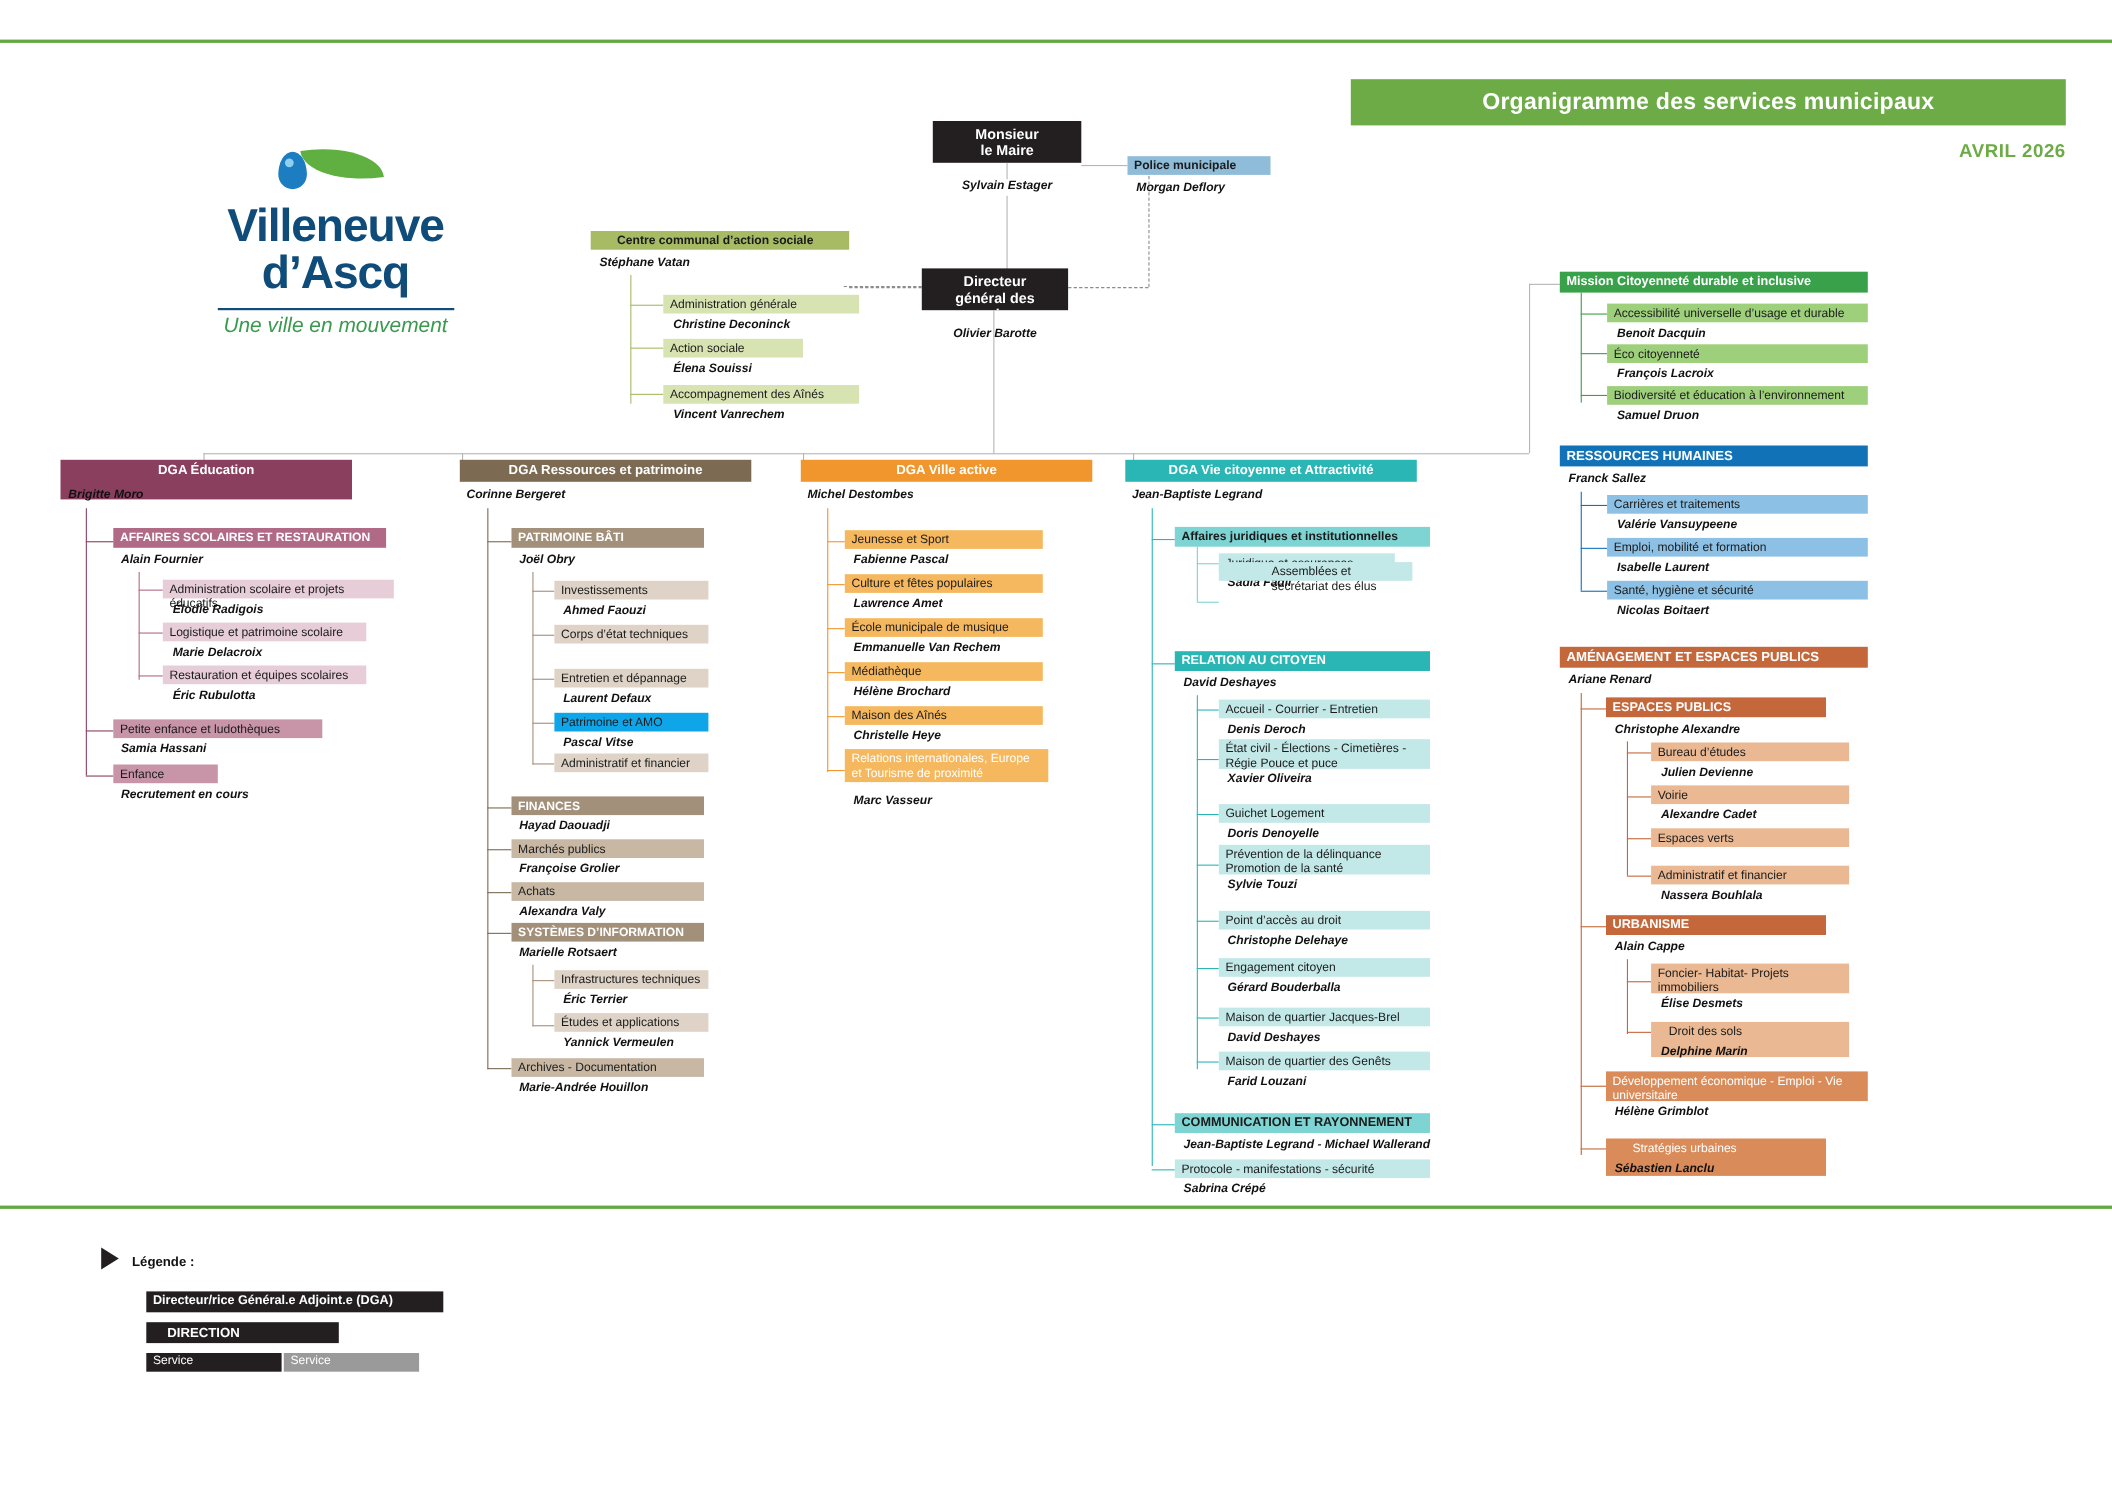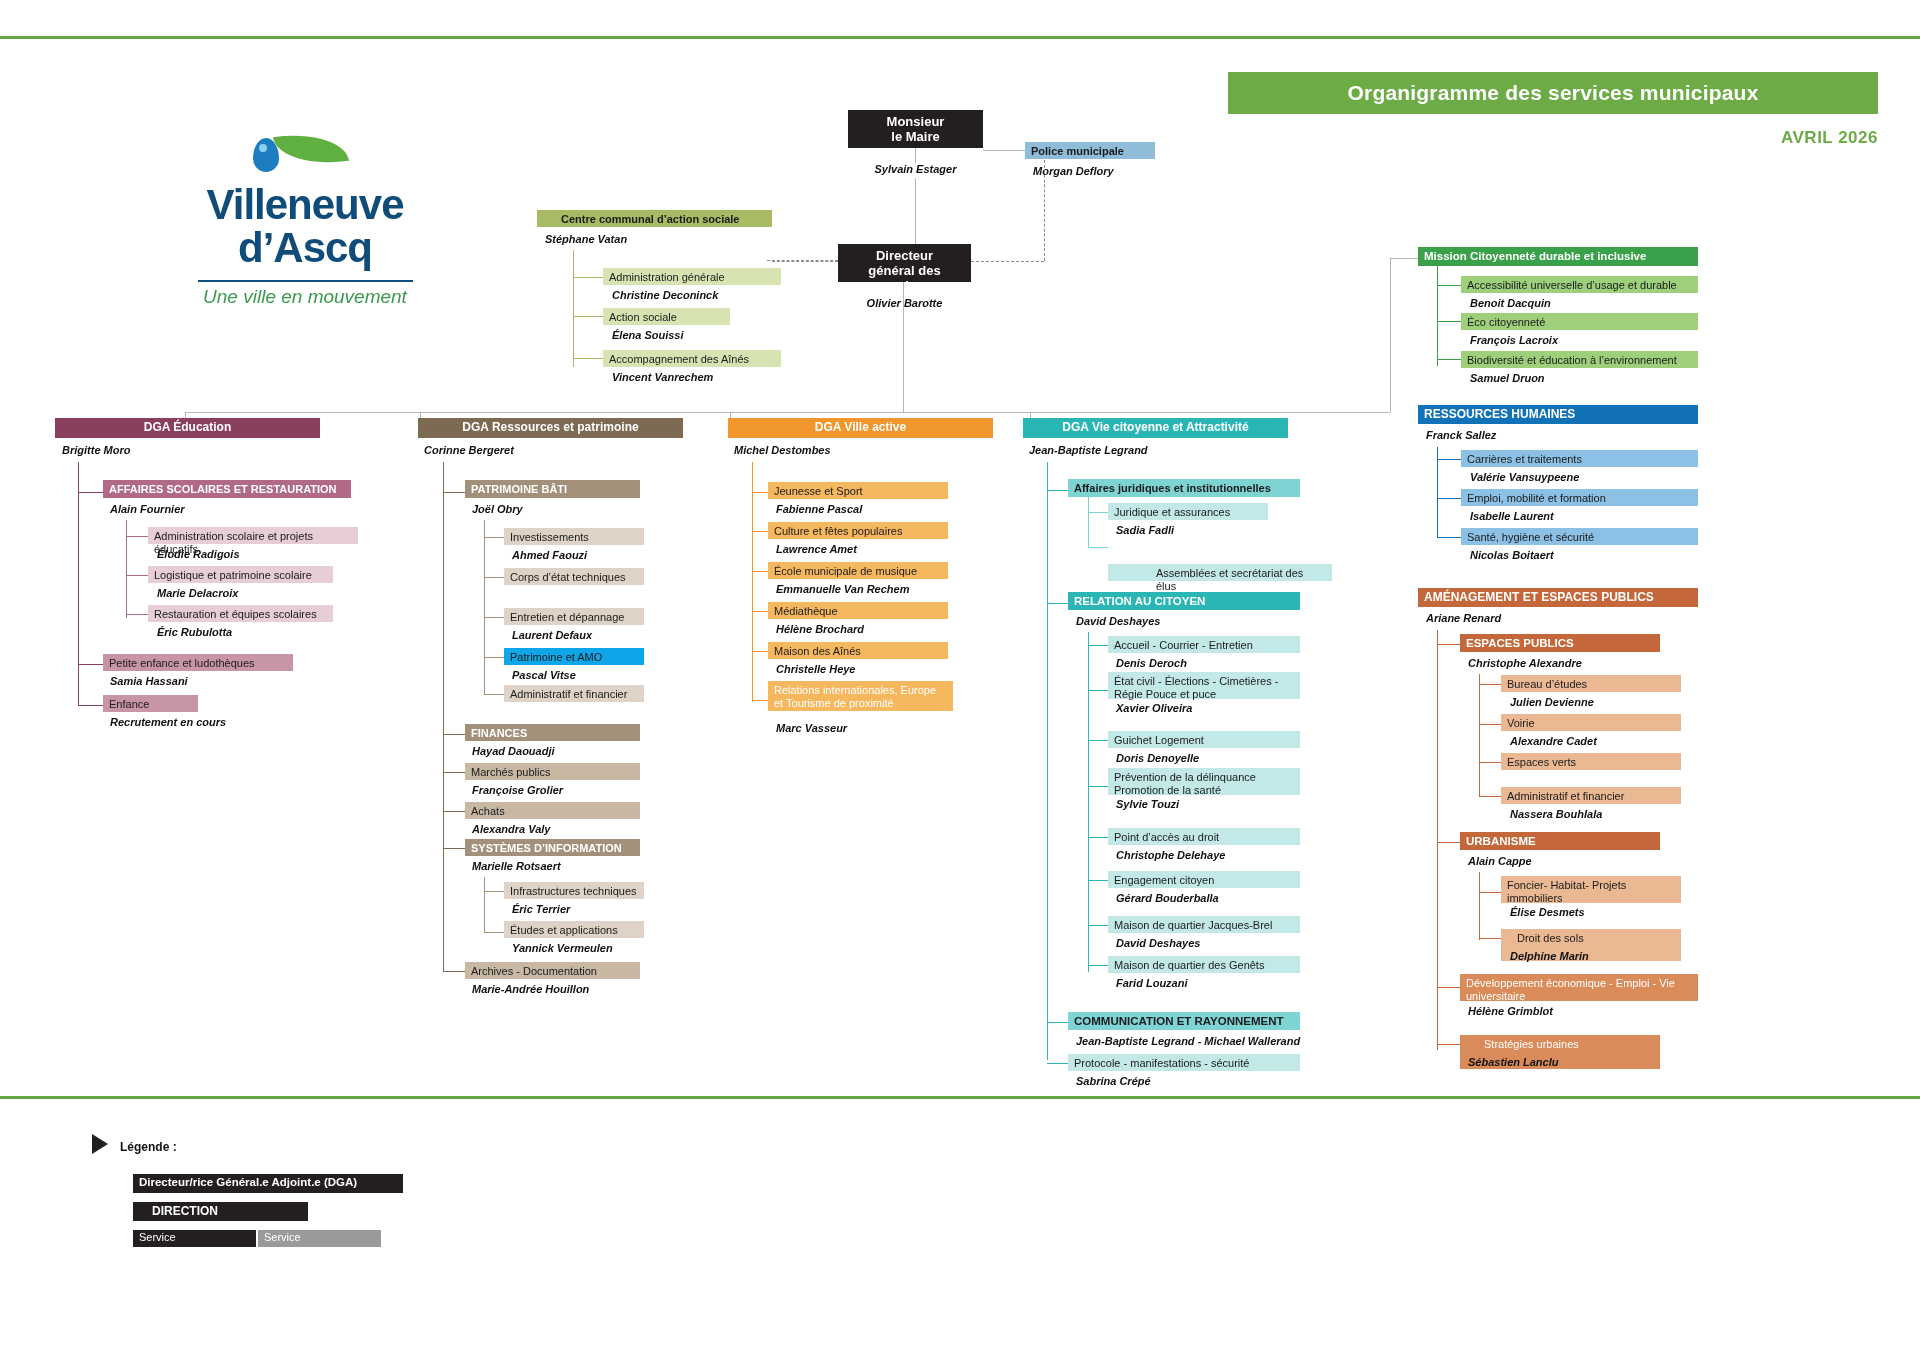--- a/index.html
+++ b/index.html
@@ -205,21 +205,21 @@
   <div class="nm" style="left:1510px;top:950px;">Delphine Marin</div>
 
   <div class="line hline" style="left:1437px;top:987px;width:23px;background:#c4673a;"></div>
   <div class="box" style="left:1460px;top:974px;width:238px;height:27px;background:#d98c5a;color:#fff;font-size:11px;">Développement économique - Emploi - Vie universitaire</div>
   <div class="nm" style="left:1468px;top:1005px;">Hélène Grimblot</div>
 
   <div class="line hline" style="left:1437px;top:1044px;width:23px;background:#c4673a;"></div>
   <div class="box" style="left:1460px;top:1035px;width:200px;height:34px;background:#d98c5a;color:#fff;font-size:11px;padding-left:24px;">Stratégies urbaines</div>
   <div class="nm" style="left:1468px;top:1056px;">Sébastien Lanclu</div>
 
-  <div class="box" style="left:55px;top:418px;width:265px;height:20px;background:#8a3f5e;color:#fff;font-weight:bold;text-align:center;font-size:12px;">DGA Éducation</div>
+  <div class="box" style="left:55px;top:418px;width:265px;height:36px;background:#8a3f5e;color:#fff;font-weight:bold;text-align:center;font-size:12px;">DGA Éducation</div>
   <div class="nm" style="left:62px;top:444px;">Brigitte Moro</div>
 
   <div class="line vline" style="left:78px;top:462px;height:243px;background:#8a3f5e;"></div>
 
   <div class="line hline" style="left:78px;top:492px;width:25px;background:#8a3f5e;"></div>
   <div class="box" style="left:103px;top:480px;width:248px;height:18px;background:#b06a86;color:#fff;font-weight:bold;font-size:11px;">AFFAIRES SCOLAIRES ET RESTAURATION</div>
   <div class="nm" style="left:110px;top:503px;">Alain Fournier</div>
 
   <div class="line vline" style="left:126px;top:520px;height:98px;background:#b06a86;"></div>
   <div class="line hline" style="left:126px;top:536px;width:22px;background:#b06a86;"></div>
@@ -339,21 +339,21 @@
   <div class="line hline" style="left:1047px;top:490px;width:21px;background:#2bb6b6;"></div>
   <div class="box" style="left:1068px;top:479px;width:232px;height:18px;background:#7ed3d3;font-weight:bold;font-size:11px;">Affaires juridiques et institutionnelles</div>
 
   <div class="line vline" style="left:1088px;top:497px;height:50px;background:#7ed3d3;"></div>
   <div class="line hline" style="left:1088px;top:512px;width:20px;background:#7ed3d3;"></div>
   <div class="line hline" style="left:1088px;top:547px;width:20px;background:#7ed3d3;"></div>
 
   <div class="box" style="left:1108px;top:503px;width:160px;height:17px;background:#c3e8e8;">Juridique et assurances</div>
   <div class="nm" style="left:1116px;top:524px;">Sadia Fadli</div>
 
-  <div class="box" style="left:1108px;top:564px;width:224px;height:17px;background:#c3e8e8;padding-left:48px;">Assemblées et secrétariat des élus</div>
+  <div class="box" style="left:1108px;top:511px;width:176px;height:17px;background:#c3e8e8;padding-left:48px;">Assemblées et secrétariat des élus</div>
 
   <div class="line hline" style="left:1047px;top:603px;width:21px;background:#2bb6b6;"></div>
   <div class="box" style="left:1068px;top:592px;width:232px;height:18px;background:#2bb6b6;color:#fff;font-weight:bold;font-size:11.5px;">RELATION AU CITOYEN</div>
   <div class="nm" style="left:1076px;top:615px;">David Deshayes</div>
 
   <div class="line vline" style="left:1088px;top:632px;height:340px;background:#2bb6b6;"></div>
   <div class="line hline" style="left:1088px;top:645px;width:20px;background:#2bb6b6;"></div>
   <div class="line hline" style="left:1088px;top:690px;width:20px;background:#2bb6b6;"></div>
   <div class="line hline" style="left:1088px;top:740px;width:20px;background:#2bb6b6;"></div>
   <div class="line hline" style="left:1088px;top:786px;width:20px;background:#2bb6b6;"></div>

